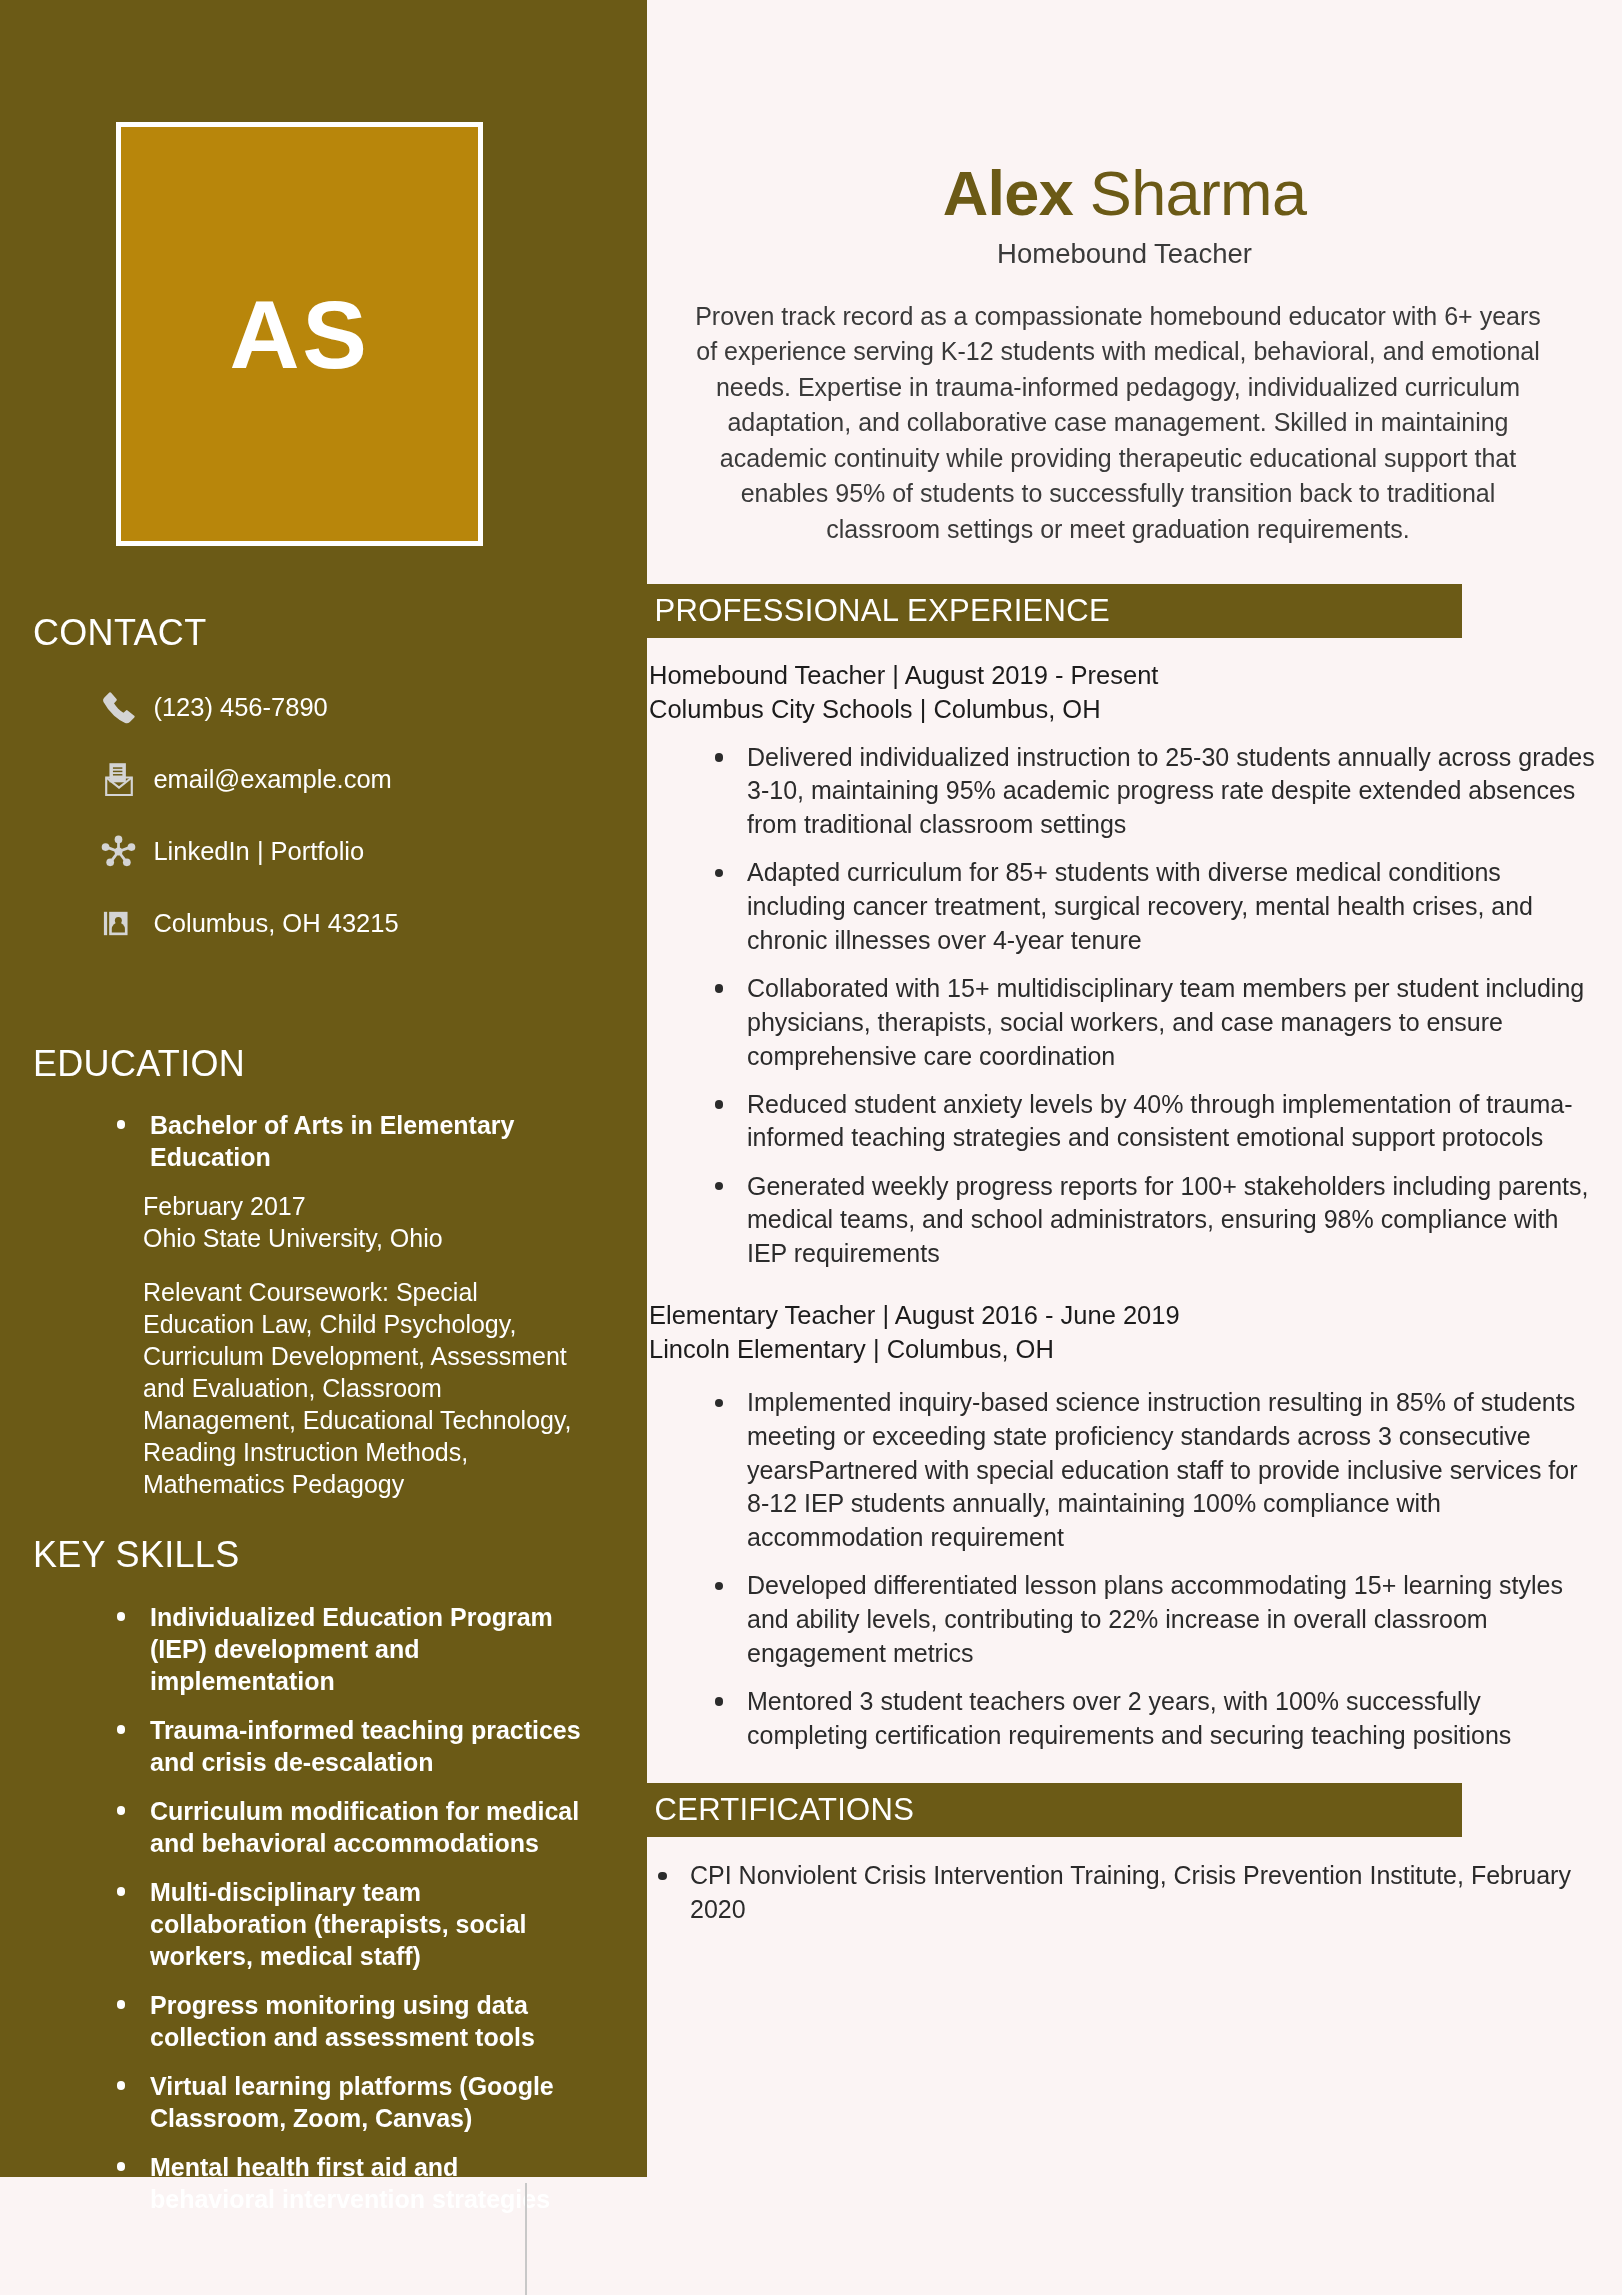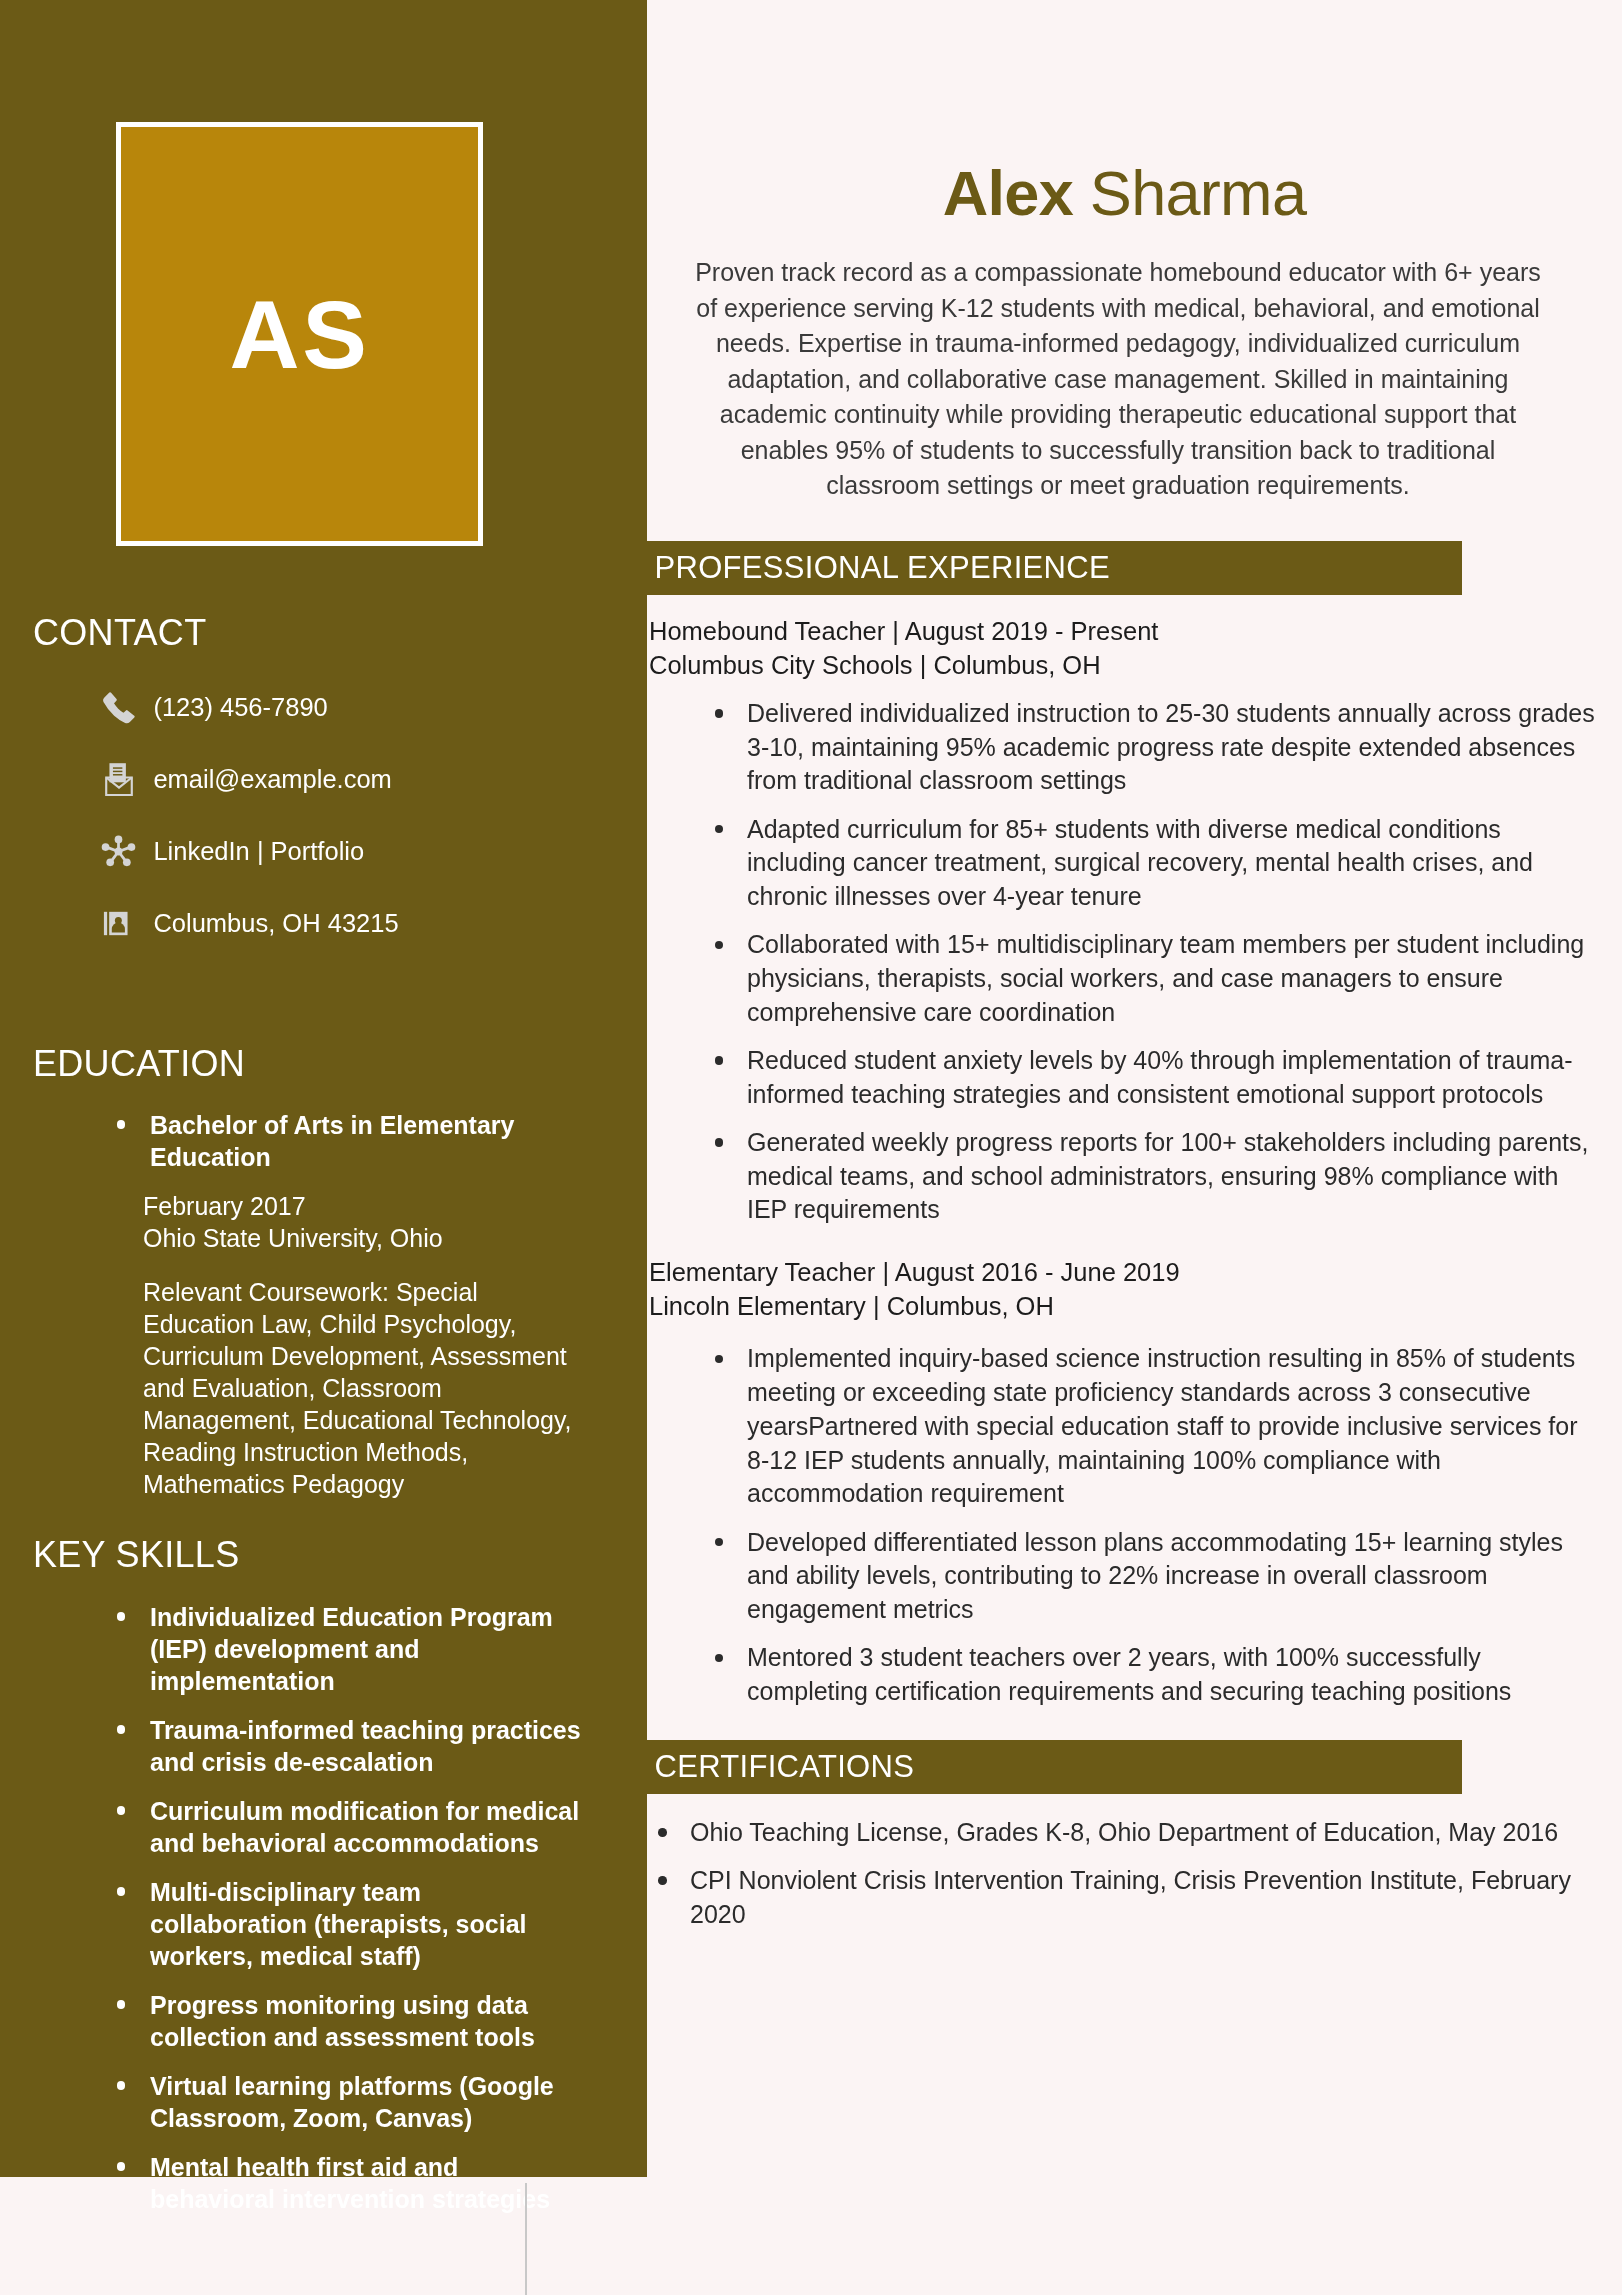--- a/index.html
+++ b/index.html
@@ -239,20 +239,21 @@
 
   </aside>
 
   <div class="page-break-line"></div>
 
   <main class="main">
 
     <h1 class="name">
       <span class="first">Alex</span><span> </span><span class="last">Sharma</span>
     </h1>
+    <div class="jobtitle">Homebound Teacher</div>
     <p class="summary">Proven track record as a compassionate homebound educator with 6+ years of experience serving K-12 students with medical, behavioral, and emotional needs. Expertise in trauma-informed pedagogy, individualized curriculum adaptation, and collaborative case management. Skilled in maintaining academic continuity while providing therapeutic educational support that enables 95% of students to successfully transition back to traditional classroom settings or meet graduation requirements.</p>
 
     <div class="sec-header">
       <h2>PROFESSIONAL EXPERIENCE</h2>
     </div>
 
     <div class="job">
       <div class="job-line">Homebound Teacher | August 2019 - Present</div>
       <div class="job-line">Columbus City Schools | Columbus, OH</div>
       <ul class="main-ul">
@@ -271,19 +272,18 @@
         <li>Implemented inquiry-based science instruction resulting in 85% of students meeting or exceeding state proficiency standards across 3 consecutive yearsPartnered with special education staff to provide inclusive services for 8-12 IEP students annually, maintaining 100% compliance with accommodation requirement</li>
         <li>Developed differentiated lesson plans accommodating 15+ learning styles and ability levels, contributing to 22% increase in overall classroom engagement metrics</li>
         <li>Mentored 3 student teachers over 2 years, with 100% successfully completing certification requirements and securing teaching positions</li>
       </ul>
     </div>
 
     <div class="sec-header" style="margin-top:31px;">
       <h2>CERTIFICATIONS</h2>
     </div>
     <ul class="cert-ul">
-      <li>Ohio Teaching License, Grades K-8, Ohio Department of Education, May 2016</li>
       <li>CPI Nonviolent Crisis Intervention Training, Crisis Prevention Institute, February 2020</li>
     </ul>
 
   </main>
 </div>
 
 
 </body></html>

